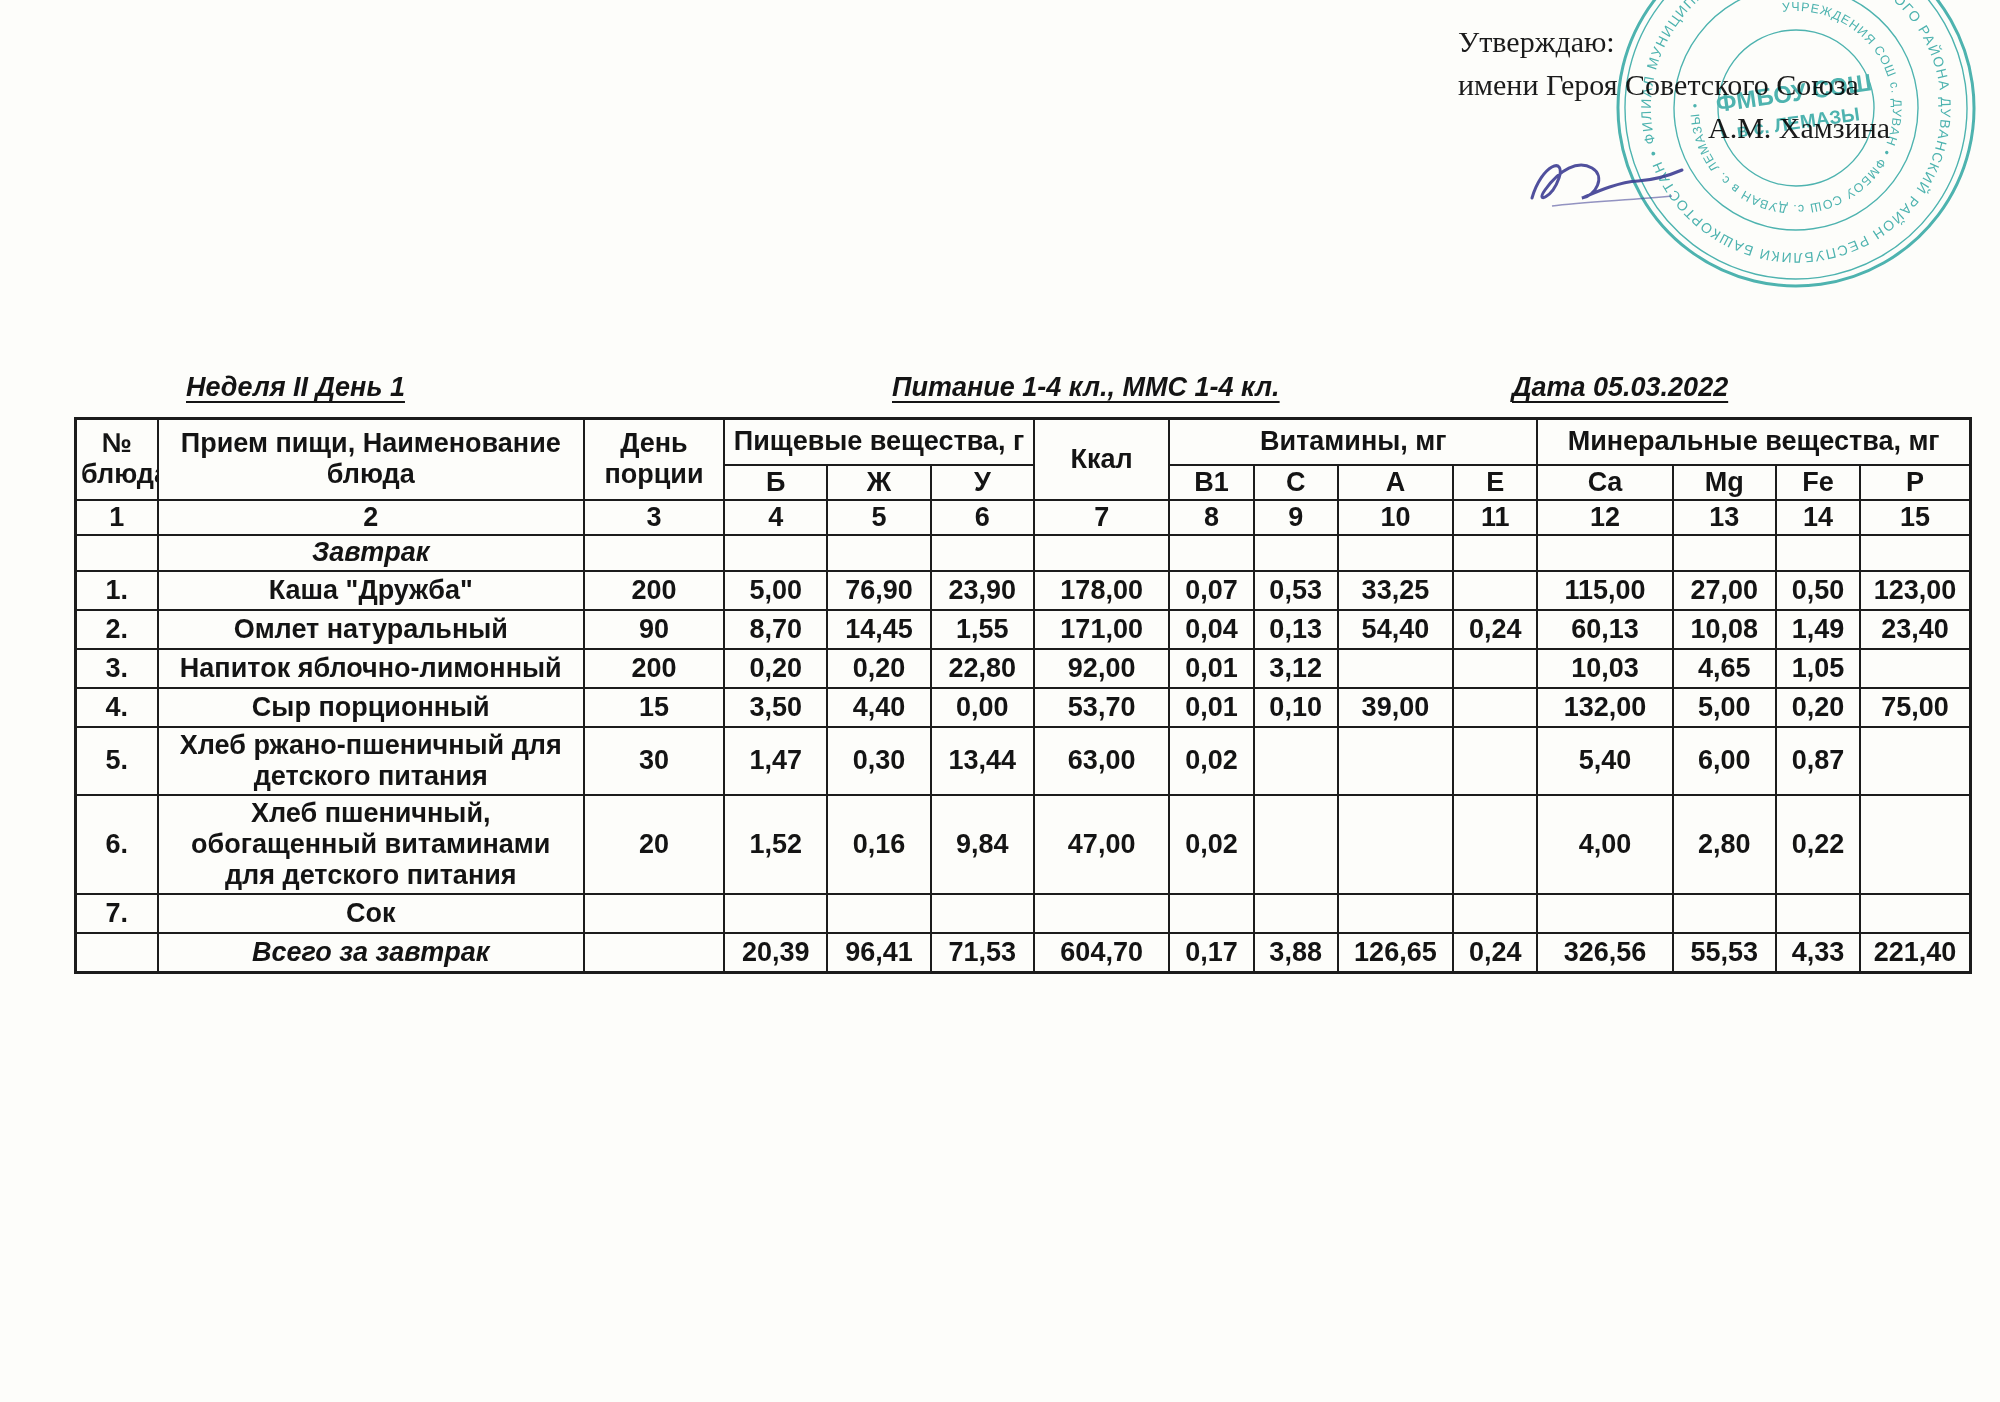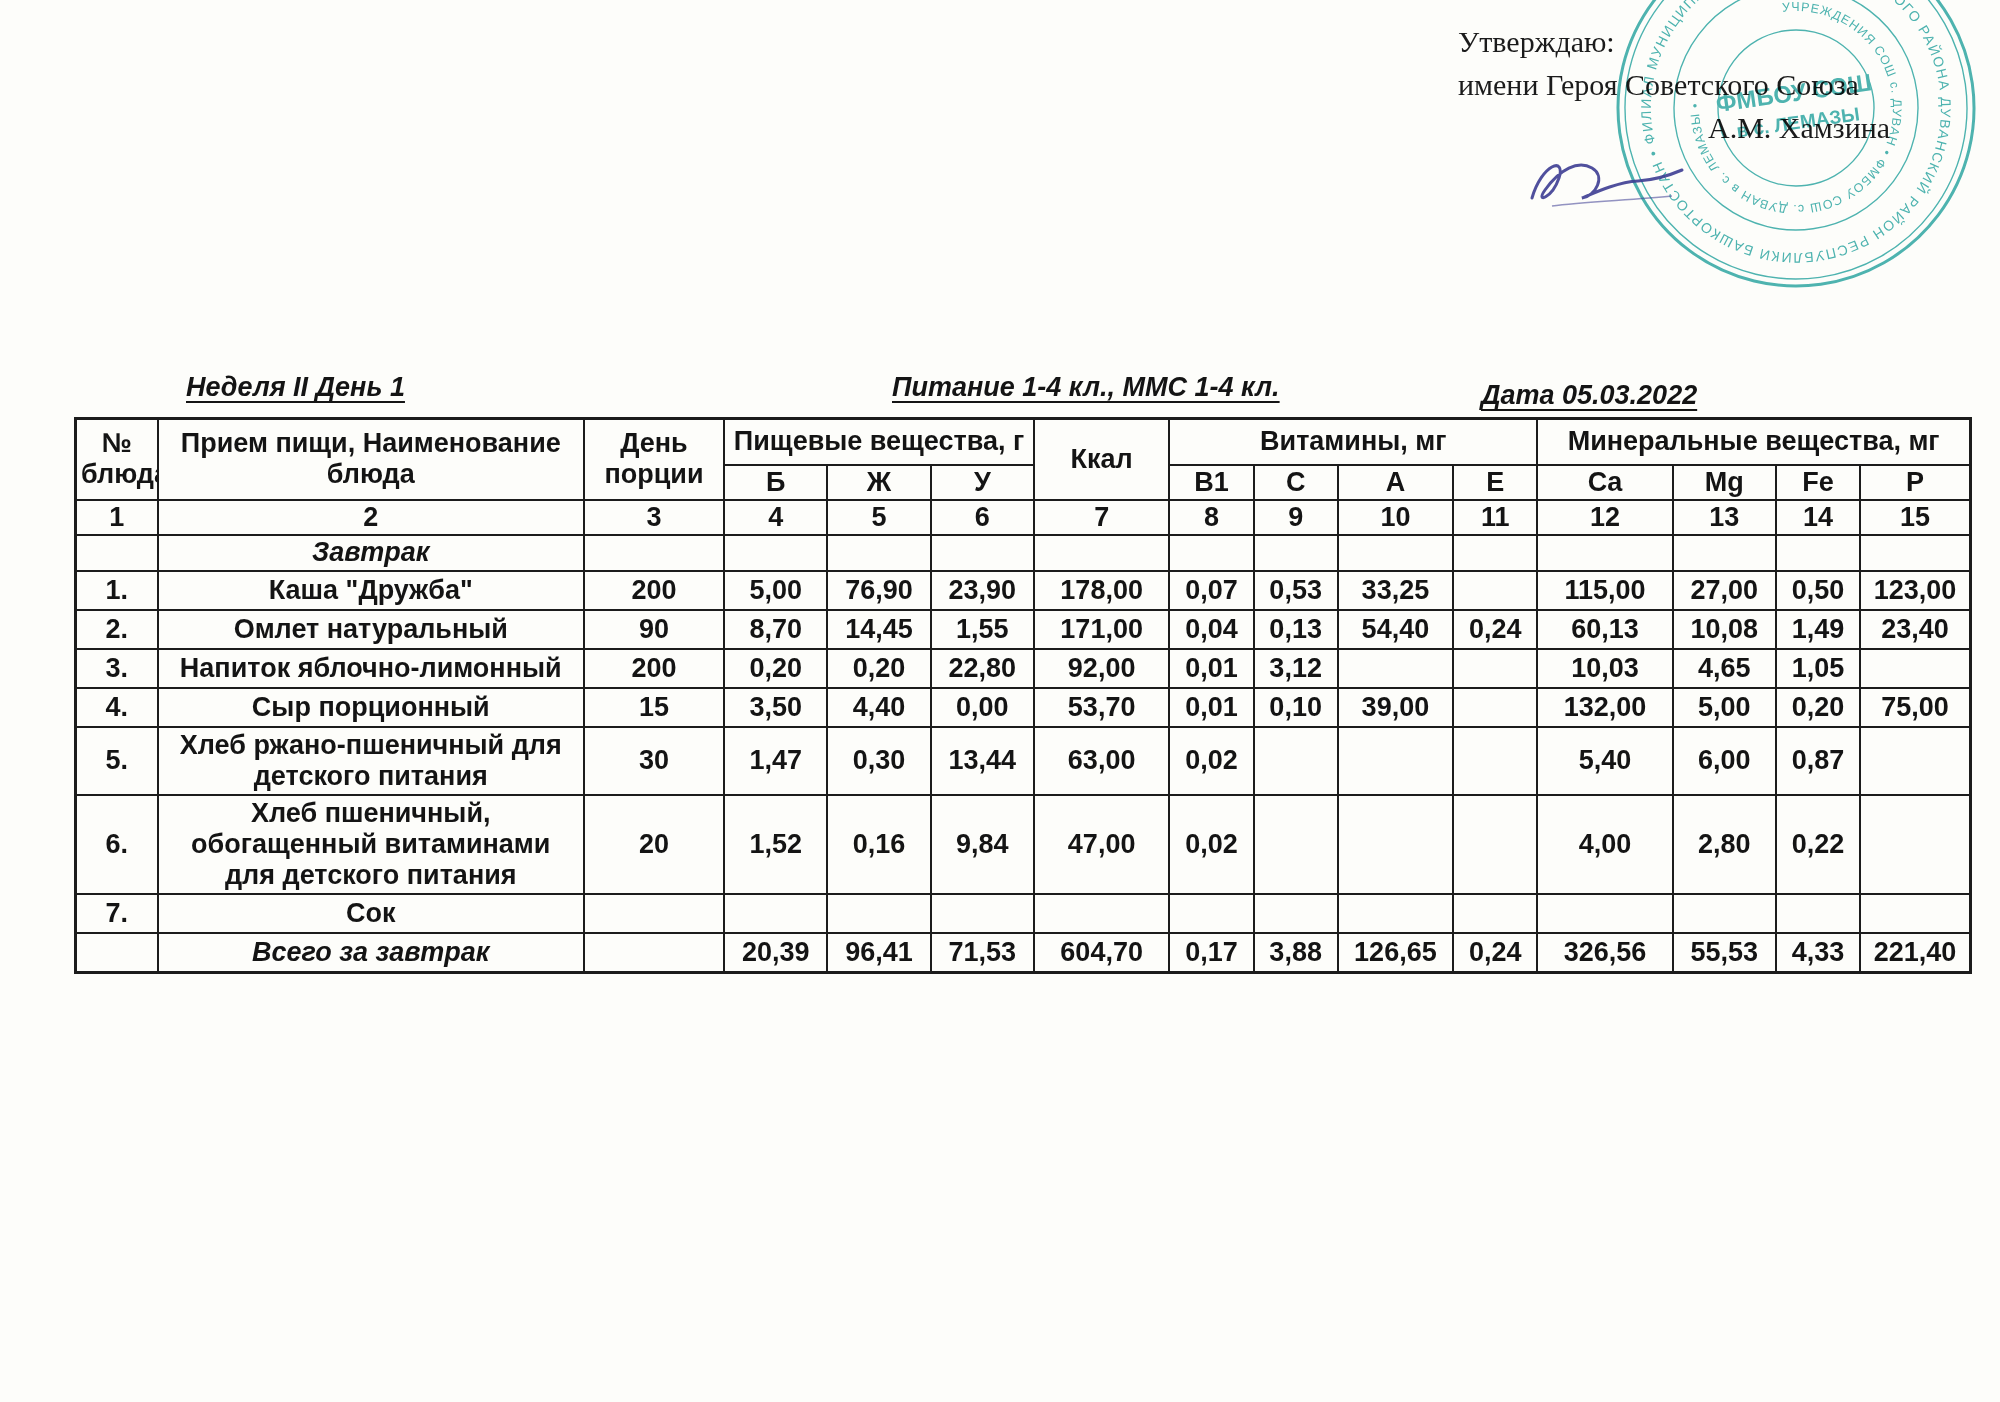--- a/index.html
+++ b/index.html
@@ -29,21 +29,21 @@
   
   .signature {
     position:absolute; left:1522px; top:150px;
     width:170px; height:70px; z-index:4;
   }
   
   .caption { position:absolute; top:372px; font-size:27px; font-weight:bold; font-style:italic;
     text-decoration:underline; text-underline-offset:5px; color:#141414; z-index:2; }
   .caption.left   { left:186px; }
   .caption.center { left:845px;margin-left:47px; }
-  .caption.right  { left:1481px;margin-top:8px; }
+  .caption.right  { left:1512px; }
   
   table.menu {
     position:absolute; left:74px; top:417px; width:1898px;
     border-collapse:collapse; table-layout:fixed;
     font-size:27px; font-weight:bold; color:#141414;
     border:3px solid #1c1c1c;
     z-index:2;
   }
   .menu td, .menu th {
     border:2px solid #1c1c1c;

